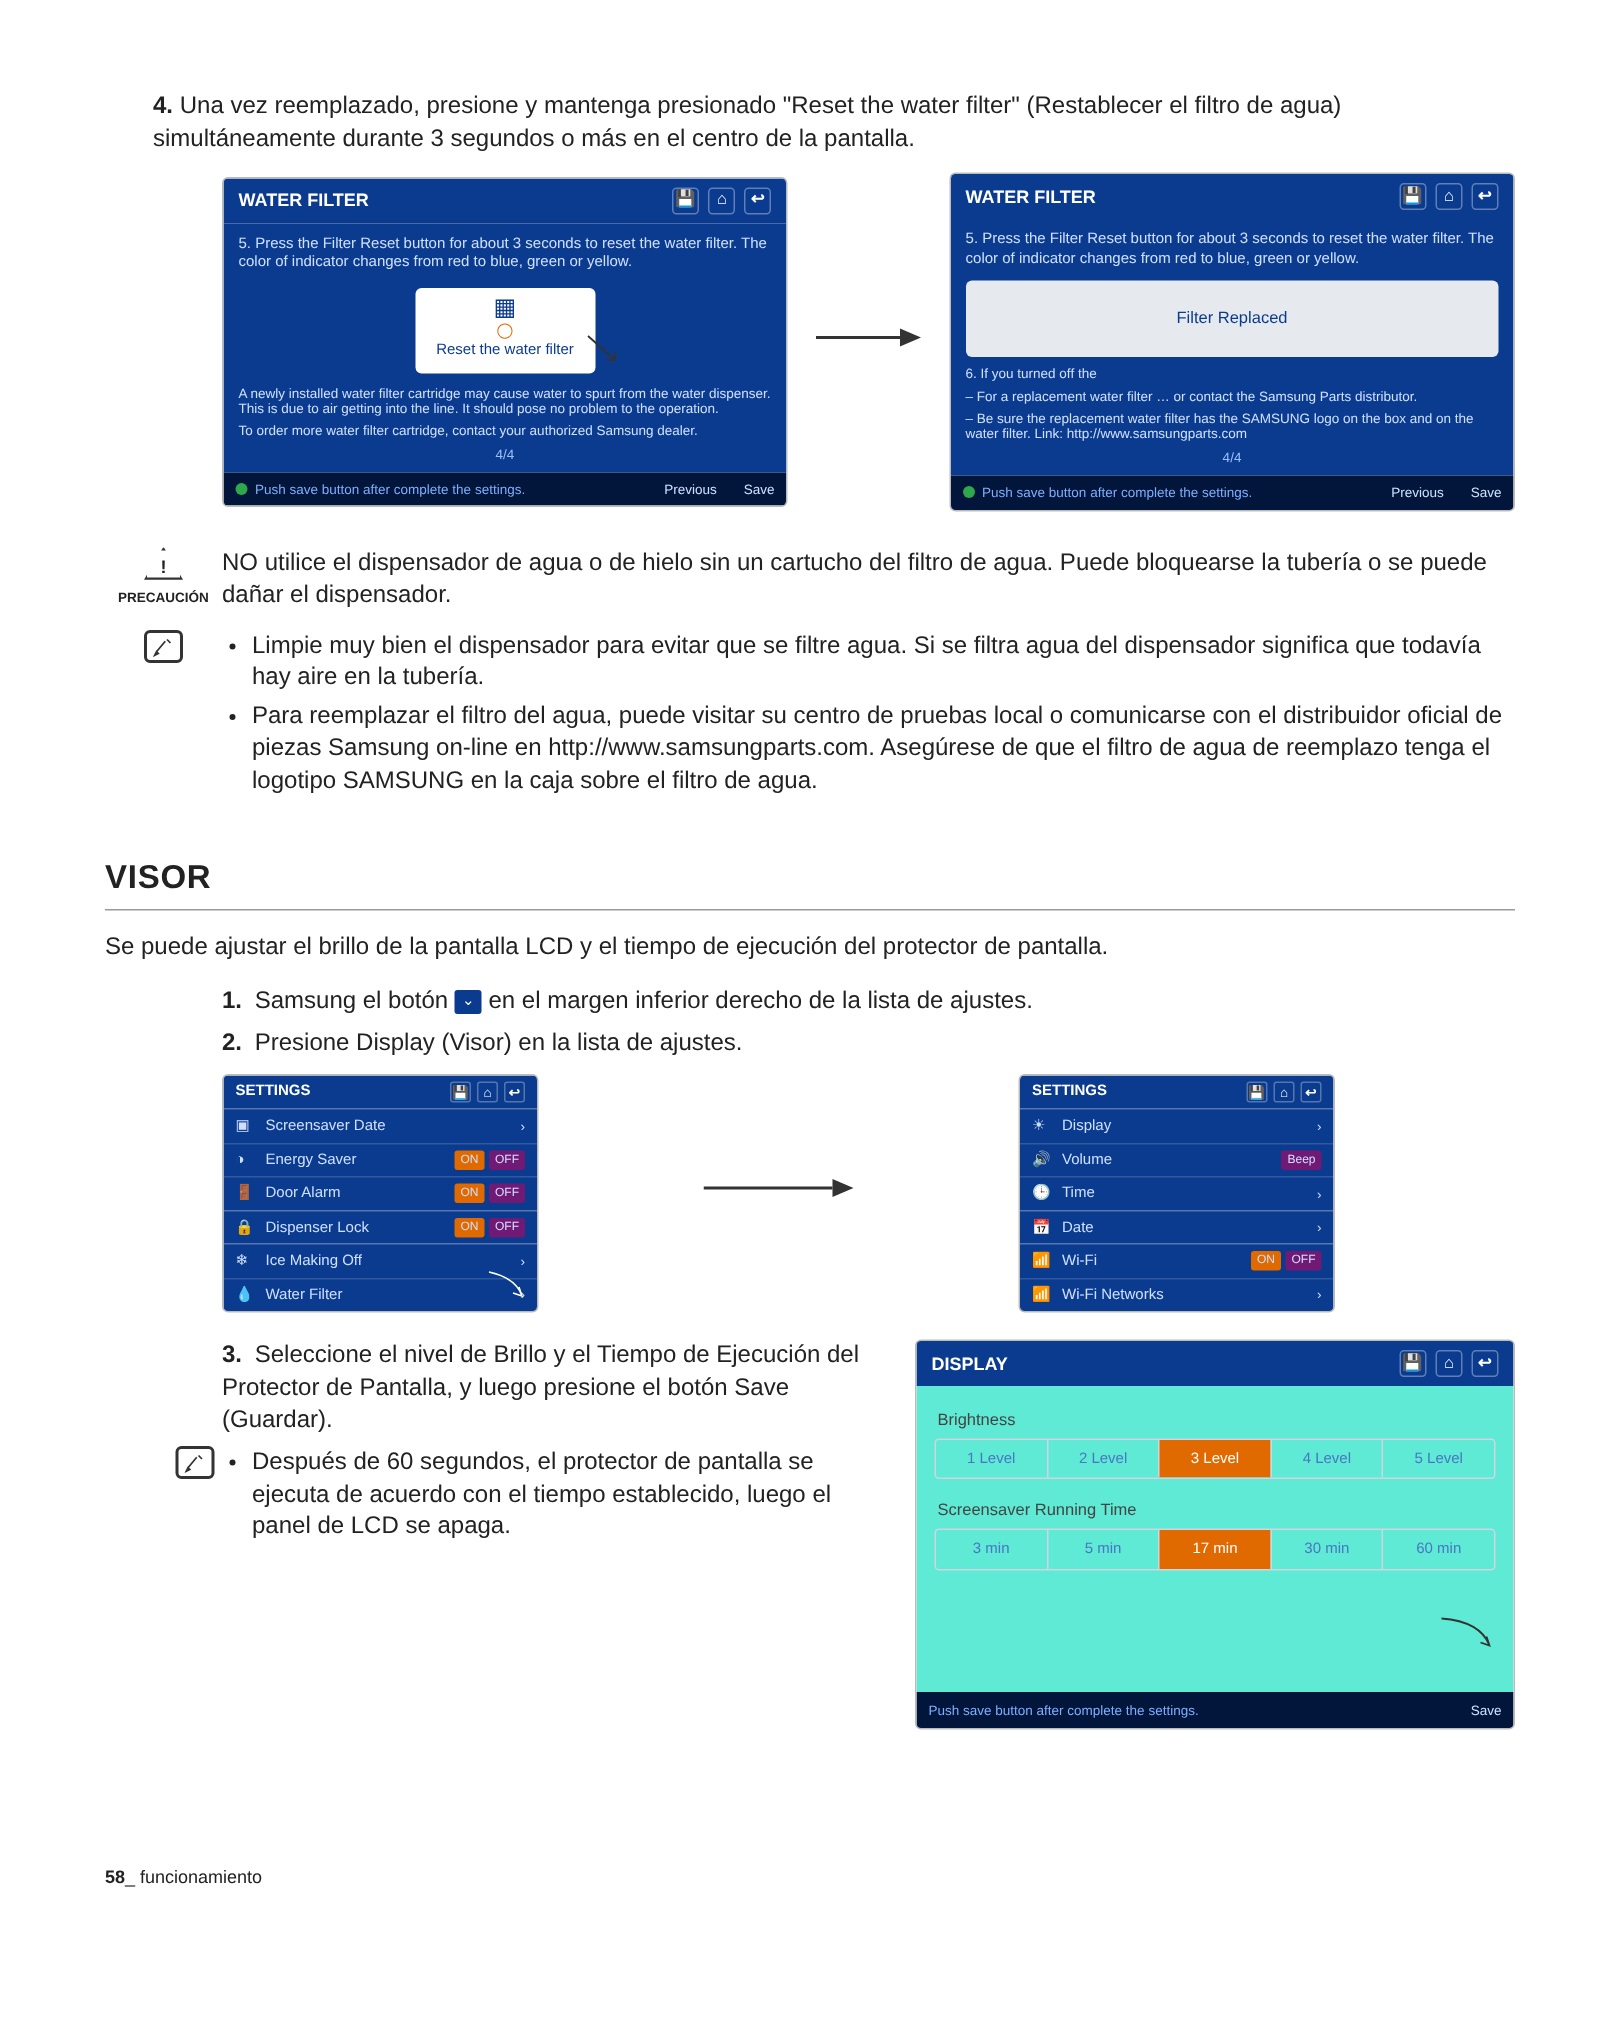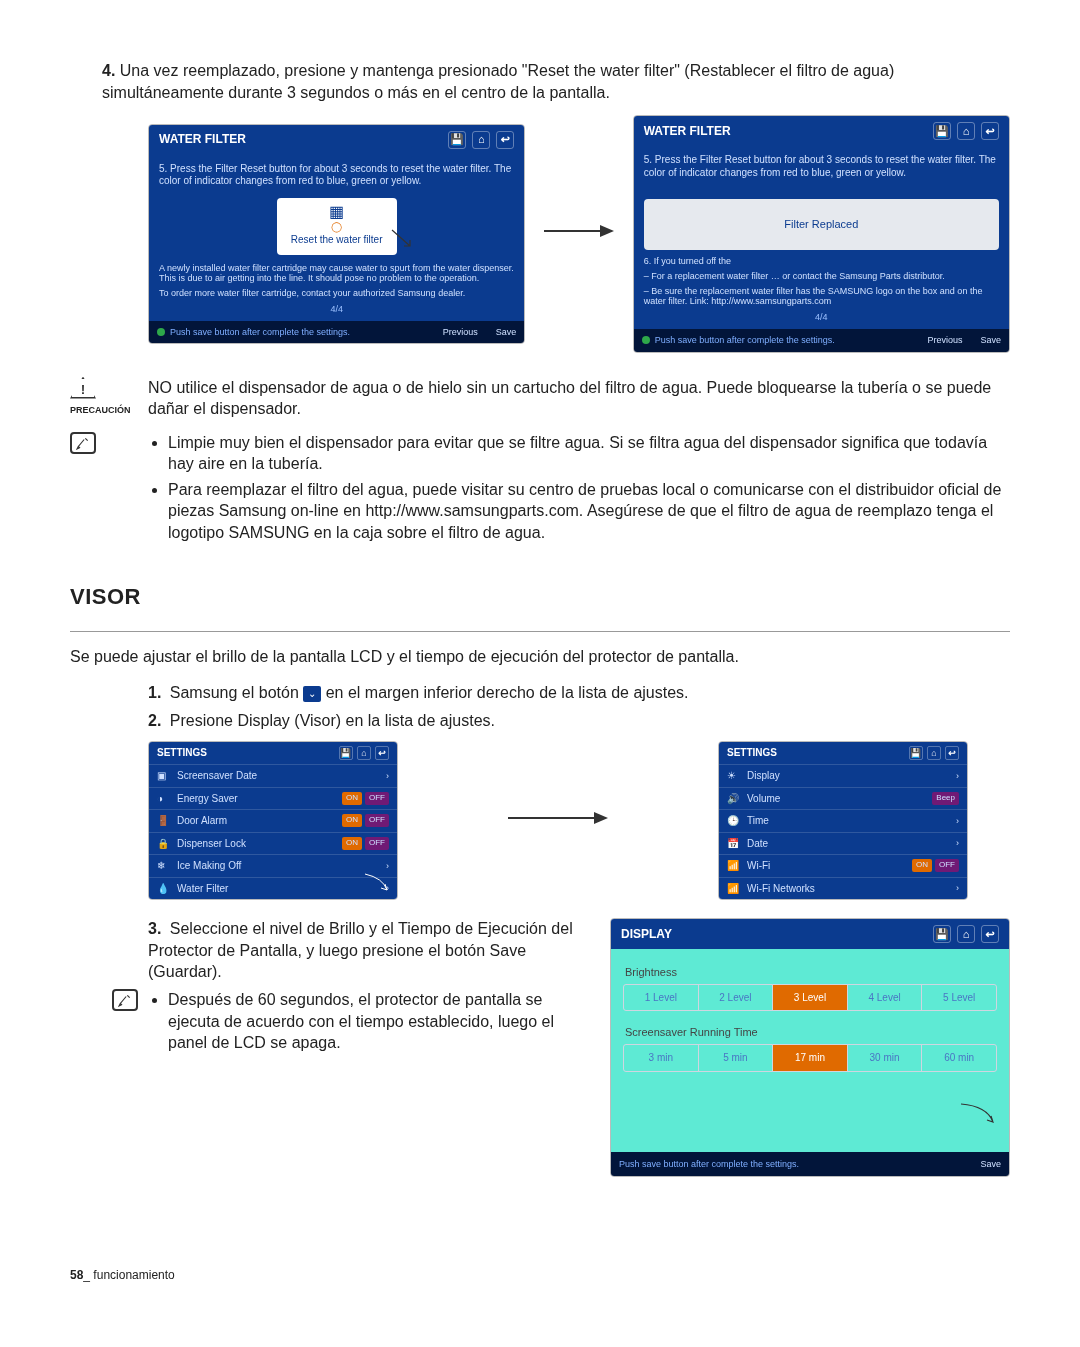--- a/index.html
+++ b/index.html
@@ -14,42 +14,42 @@
   .sc-body { background: #0b3b8f; color: #cfe0ff; padding: 8px 10px 6px 10px; }
   .sc-body .txt5 { font-size: 10px; line-height: 1.25; margin-bottom:6px;}
   .reset-box { background:#fff; color:#0b3b8f; display:inline-block; margin: 4px auto; padding:6px 14px 8px 14px; border-radius:4px; font-size:10px; text-align:center;}
   .reset-box .icon { font-size:16px; line-height:1;}
   .sc-body .small { font-size:9px; line-height:1.2; margin-top:4px;}
   .sc-body .pg { text-align:center; font-size:9px; margin-top:4px; color:#9cc0ff;}
   .sc-foot { background:#02153a; color:#7faeff; font-size:9px; display:flex; align-items:center; padding:5px 8px;}
   .sc-foot .dot{ width:8px;height:8px;border-radius:50%; background:#2ea84a; margin-right:5px;}
   .sc-foot .sp{flex:1;}
   .sc-foot .btn{ color:#cfe0ff; margin-left:18px;}
-  .popup { position:relative; background:#e6e9ee; color:#0b3b8f; border-radius:4px; padding:18px 14px; text-align:center; font-size:11px; margin: 20px 0 6px 0;}
+  .popup { position:relative; background:#e6e9ee; color:#0b3b8f; border-radius:4px; padding:18px 14px; text-align:center; font-size:11px; margin: 8px 0 6px 0;}
   .arrow-big { width:80px; text-align:center;}
   .arrow-big svg { width:70px; height:20px;}
   .note-row { display:flex; margin-bottom:12px; }
-  .ic-cell { width:78px; text-align:left; font-size:9px; }
+  .ic-cell { width:78px; text-align:center; font-size:9px; }
   .ic-cell .tri { display:inline-block; border:2px solid #333; width:26px; height:22px; clip-path: polygon(50% 0,100% 100%,0 100%); position:relative;}
   .ic-cell .tri::after{ content:"!"; position:absolute; left:0; right:0; top:3px; font-weight:bold; font-size:12px; text-align:center;}
   .ic-cell .lbl { font-weight:bold; margin-top:2px;}
   .ic-note { display:inline-flex; width:26px; height:22px; border:2px solid #333; border-radius:4px; align-items:center; justify-content:center;}
   .ic-note svg{width:14px;height:14px;}
   .note-text { flex:1; }
   ul.bullets { list-style: disc; padding-left: 20px; }
   ul.bullets li { margin-bottom:4px; }
-  h2.visor { font-size:22px; font-weight:bold; margin-top:34px; margin-bottom:20px; letter-spacing:0.5px;}
+  h2.visor { font-size:22px; font-weight:bold; margin-top:34px; margin-bottom:7px; letter-spacing:0.5px;}
   .hr { border-top:1px solid #999; margin-bottom:14px;}
   .intro { margin-bottom:14px;}
   .steps { margin-left:78px;}
   .steps li { list-style:none; margin-bottom:6px;}
   .steps .num { font-weight:bold; margin-right:4px;}
   .chip { display:inline-flex; width:18px; height:16px; background:#0b3b8f; color:#fff; align-items:center; justify-content:center; border-radius:2px; vertical-align:middle; font-size:10px;}
   .settings-row { display:flex; align-items:center; margin-left:78px; margin-top:10px; gap:110px; margin-bottom:18px;}
-  .settings-panel { width:250px; border:1px solid #bbb; border-radius:4px; overflow:hidden; font-size:10px;}
+  .settings-panel { width:211px; border:1px solid #bbb; border-radius:4px; overflow:hidden; font-size:10px;}
   .sp-row{ background:#0b3b8f; color:#cfe0ff; display:flex; align-items:center; padding:4px 8px; border-top:1px solid rgba(255,255,255,0.15);}
   .sp-row .ico{ width:14px; margin-right:6px; font-size:10px;}
   .sp-row .lab{ flex:1;}
   .sp-row .tag{ font-size:8px; background:#701a75; padding:1px 4px; border-radius:2px; margin-left:3px;}
   .sp-row .tag.on{ background:#e06a00;}
   .sp-header{ background:#0b3b8f; color:#fff; font-weight:bold; padding:4px 8px; display:flex; align-items:center;}
   .sp-header .sp{flex:1;}
   .sp-header .mic{ width:14px;height:14px; margin-left:4px; border:1px solid rgba(255,255,255,0.3); border-radius:2px; font-size:9px; display:inline-flex; align-items:center; justify-content:center;}
   .step3-row{ display:flex; gap:18px; align-items:flex-start;}
   .step3-left{ flex:1;}

